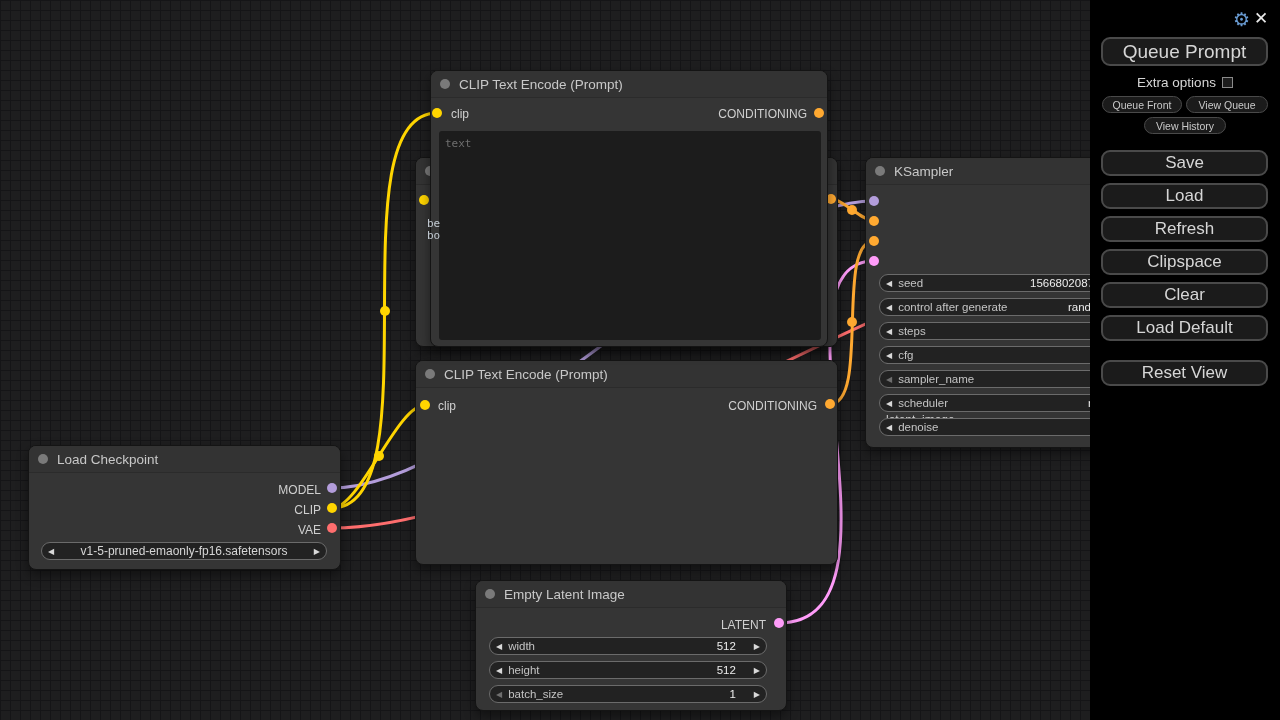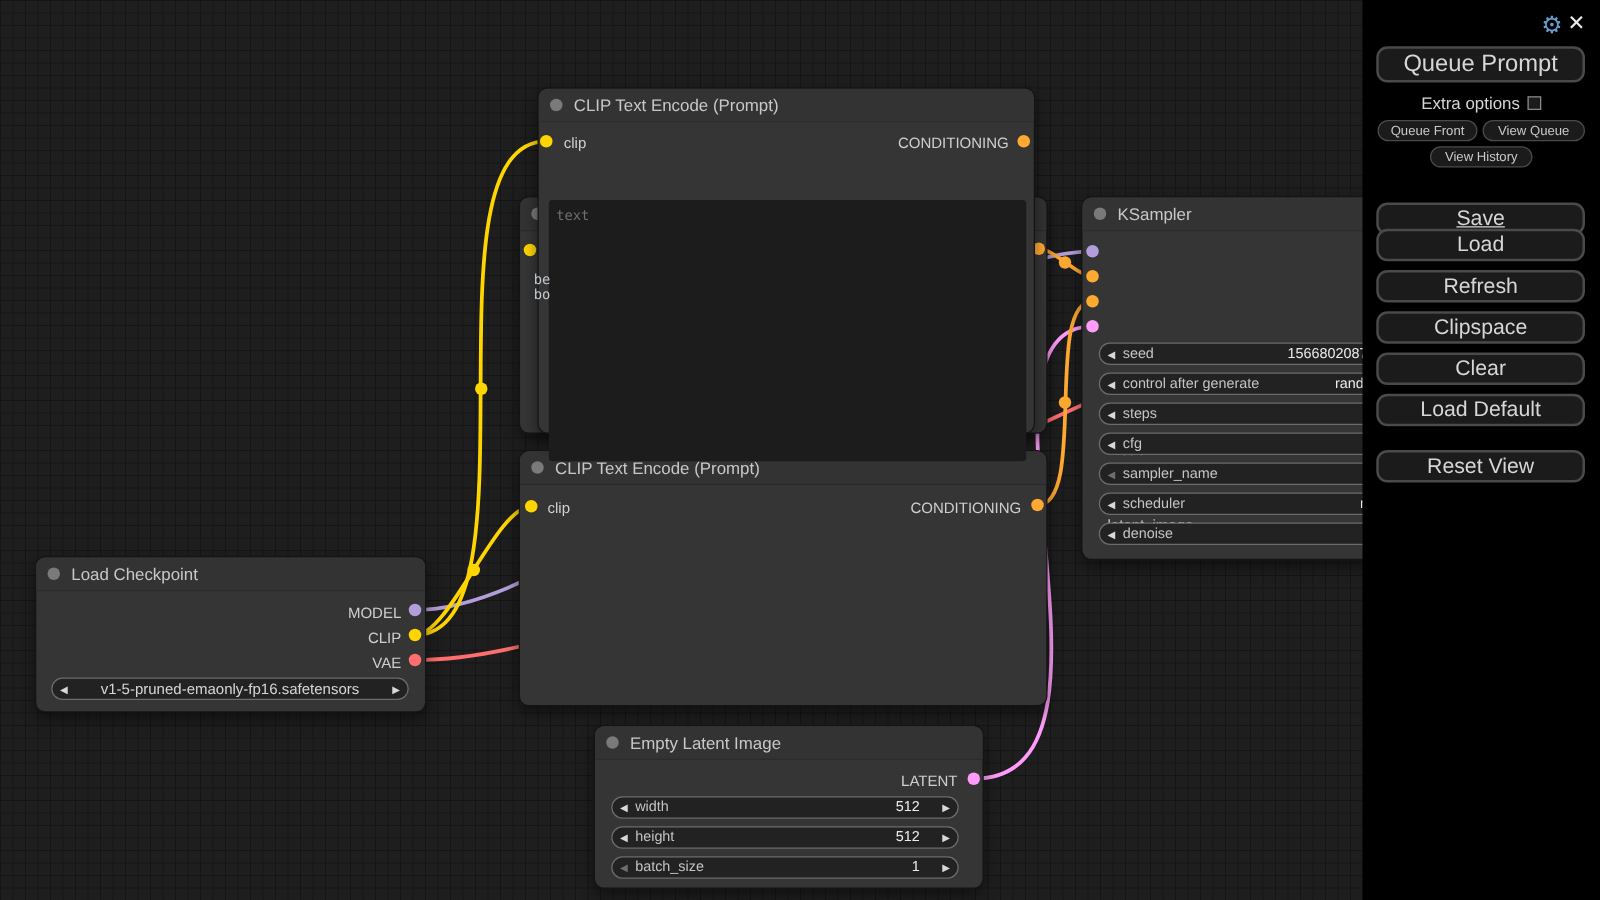--- a/index.html
+++ b/index.html
@@ -30,21 +30,21 @@
     margin:0 9px 0 9px; flex:0 0 auto;
   }
   .node .titletext { font-size:13.5px; color:#c8c8c8; white-space:nowrap; }
   .slotrow { position:absolute; font-size:12px; color:#cfcfcf; white-space:nowrap; }
   .dot {
     position:absolute; width:10px; height:10px; border-radius:50%; z-index:6;
   }
   .ta {
     position:absolute; background:#1c1c1c; border-radius:3px;
     font-family:"DejaVu Sans Mono", monospace; font-size:11px; line-height:12px;
-    padding:7px 6px; color:#c9cdd4; overflow:hidden;margin-top:29px;
+    padding:7px 6px; color:#c9cdd4; overflow:hidden;
   }
   .ta.placeholder { color:#6f6f6f; }
 
   .pill {
     position:absolute; height:18px; background:#222222; border:1px solid #6b6b6b;
     border-radius:9px; display:flex; align-items:center; font-size:11.5px;
     color:#c4c4c4; overflow:hidden; white-space:nowrap;
   }
   .arrow { font-size:8px; color:#d8d8d8; margin:0 6px; flex:0 0 auto; }
   .arrow.dim { color:#6e6e6e; }
@@ -242,19 +242,19 @@
 <div class="sbtn" id="queue-prompt">Queue Prompt</div>
 
 <div id="extra-row">
   <span>Extra options</span><input id="extra-check" type="checkbox" style="">
 </div>
 
 <div class="smallbtn" style="left:1102px; top:96px; width:80px;">Queue Front</div>
 <div class="smallbtn" style="left:1186px; top:96px; width:82px;">View Queue</div>
 <div class="smallbtn" style="left:1144px; top:117px; width:82px;">View History</div>
 
-<div class="sbtn bigbtn" style="top:162px;text-decoration:underline;">Save</div>
+<div class="sbtn bigbtn" style="top:150px;">Save</div>
 <div class="sbtn bigbtn" style="top:183px;">Load</div>
 <div class="sbtn bigbtn" style="top:216px;">Refresh</div>
 <div class="sbtn bigbtn" style="top:249px;">Clipspace</div>
 <div class="sbtn bigbtn" style="top:282px;text-align:right;">Clear</div>
 <div class="sbtn bigbtn" style="top:315px;">Load Default</div>
 <div class="sbtn bigbtn" style="top:360px;">Reset View</div>
 
 </body></html>

